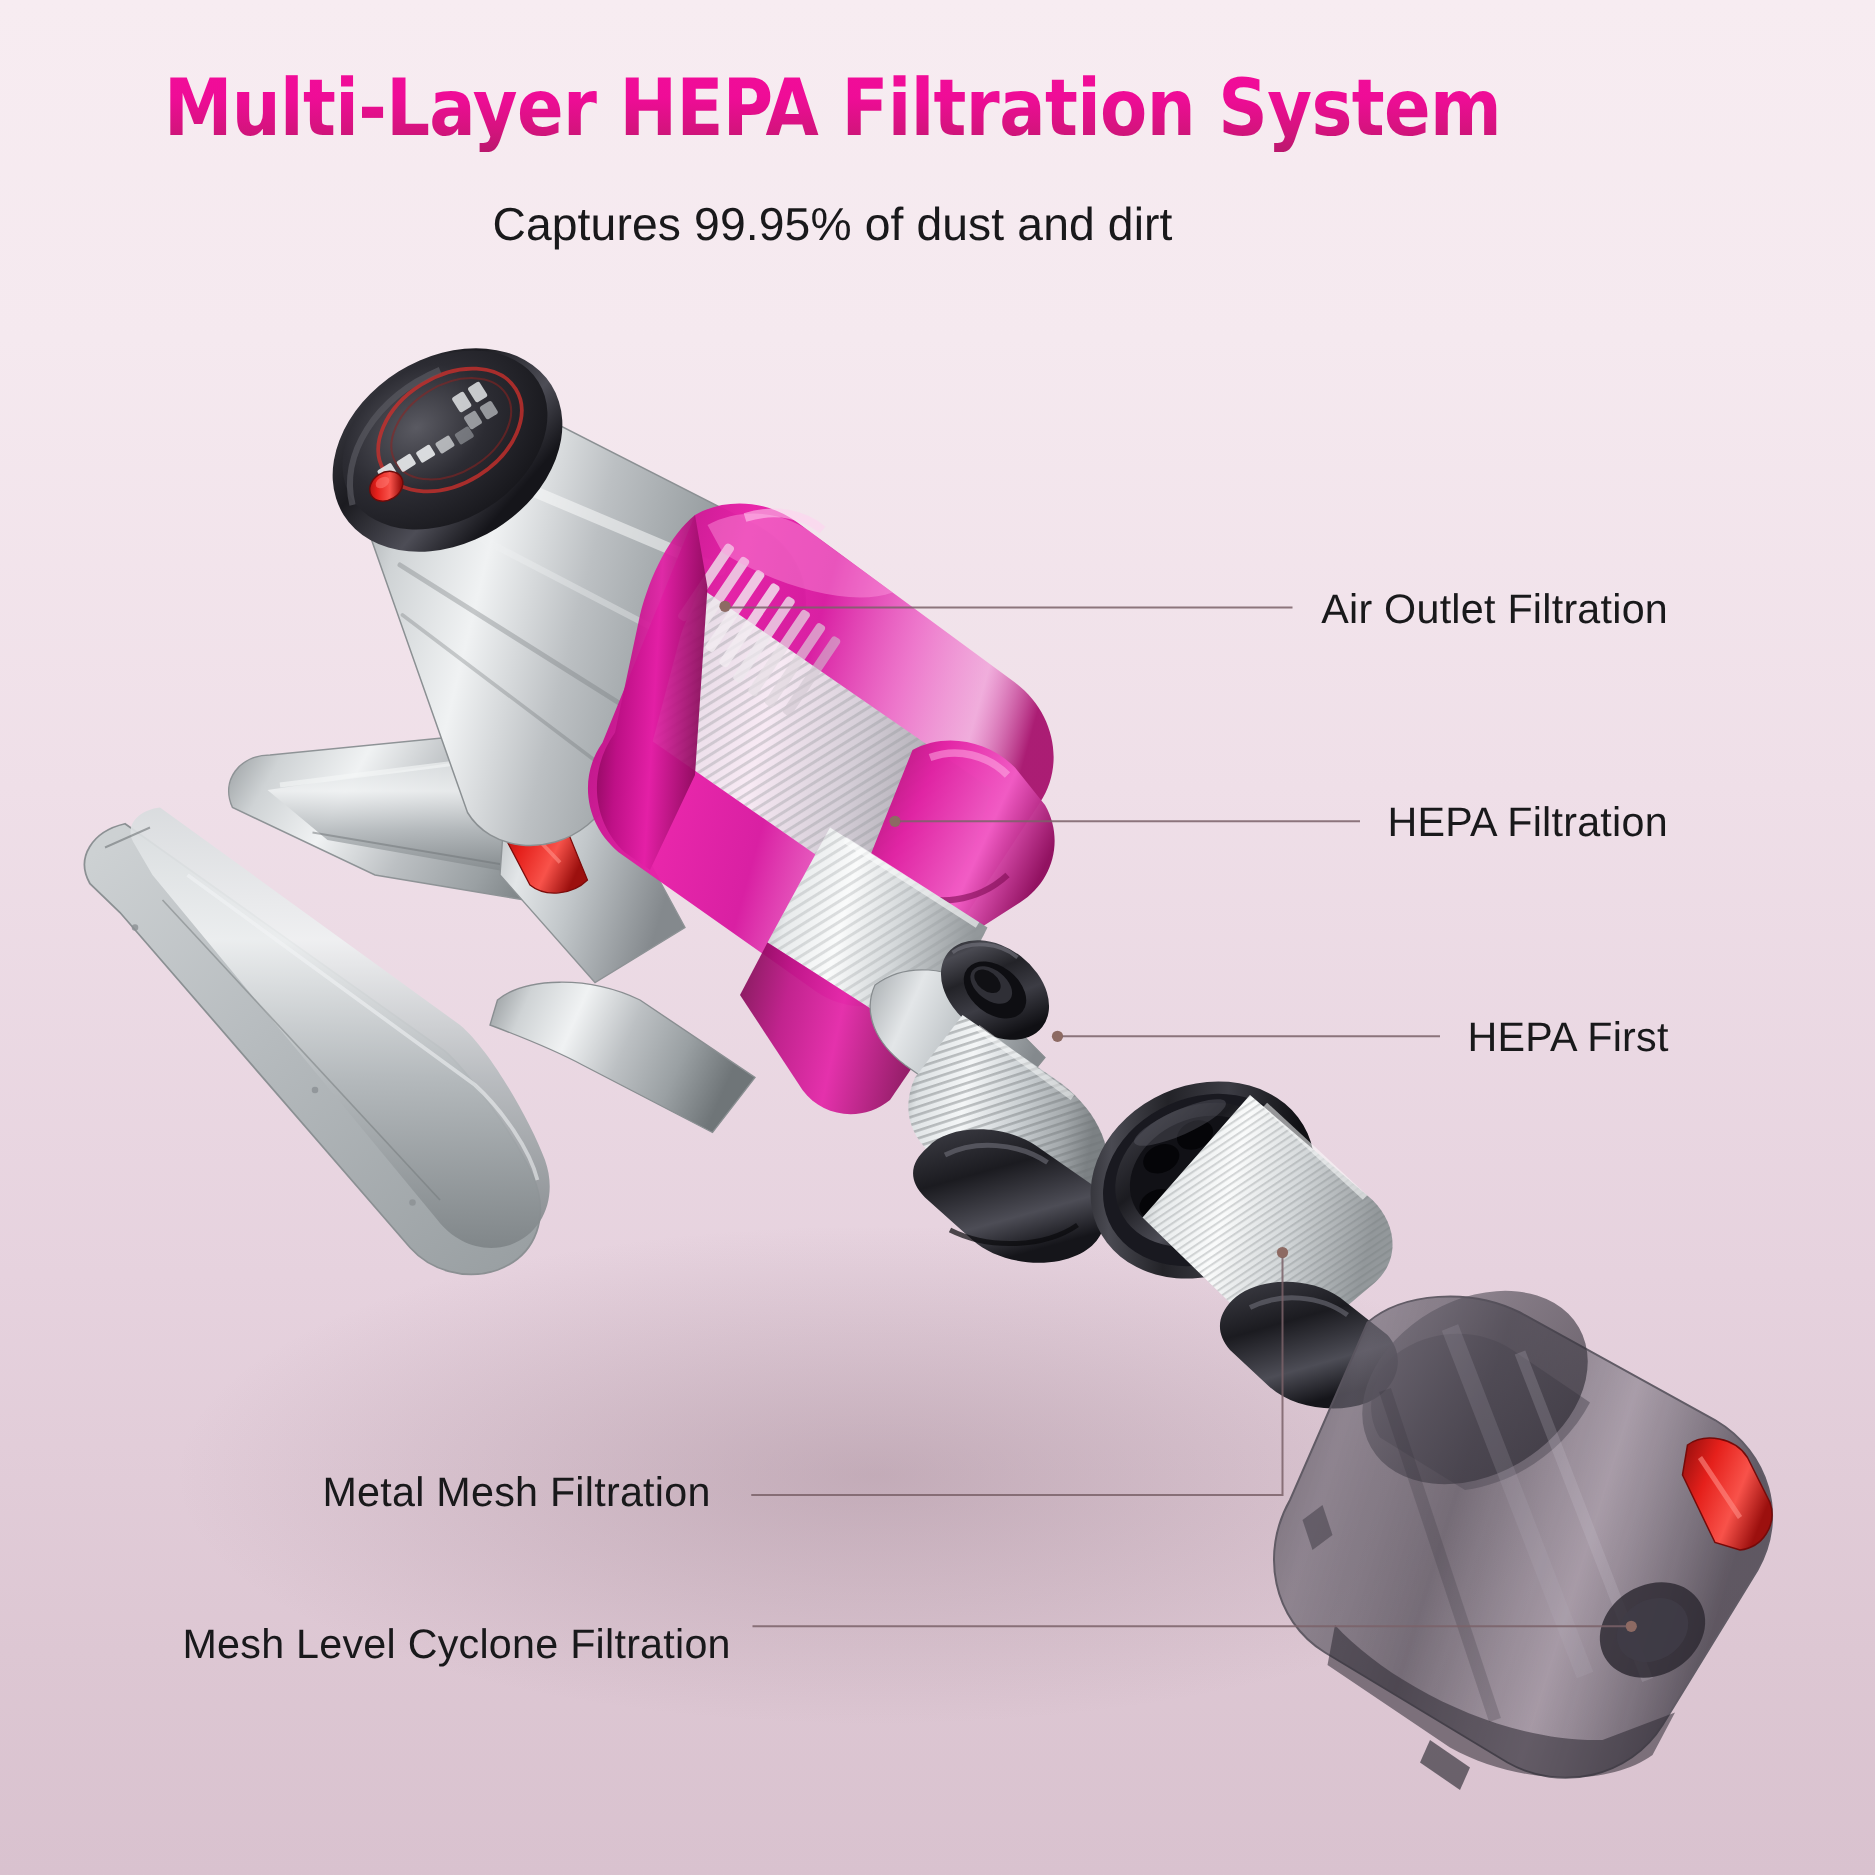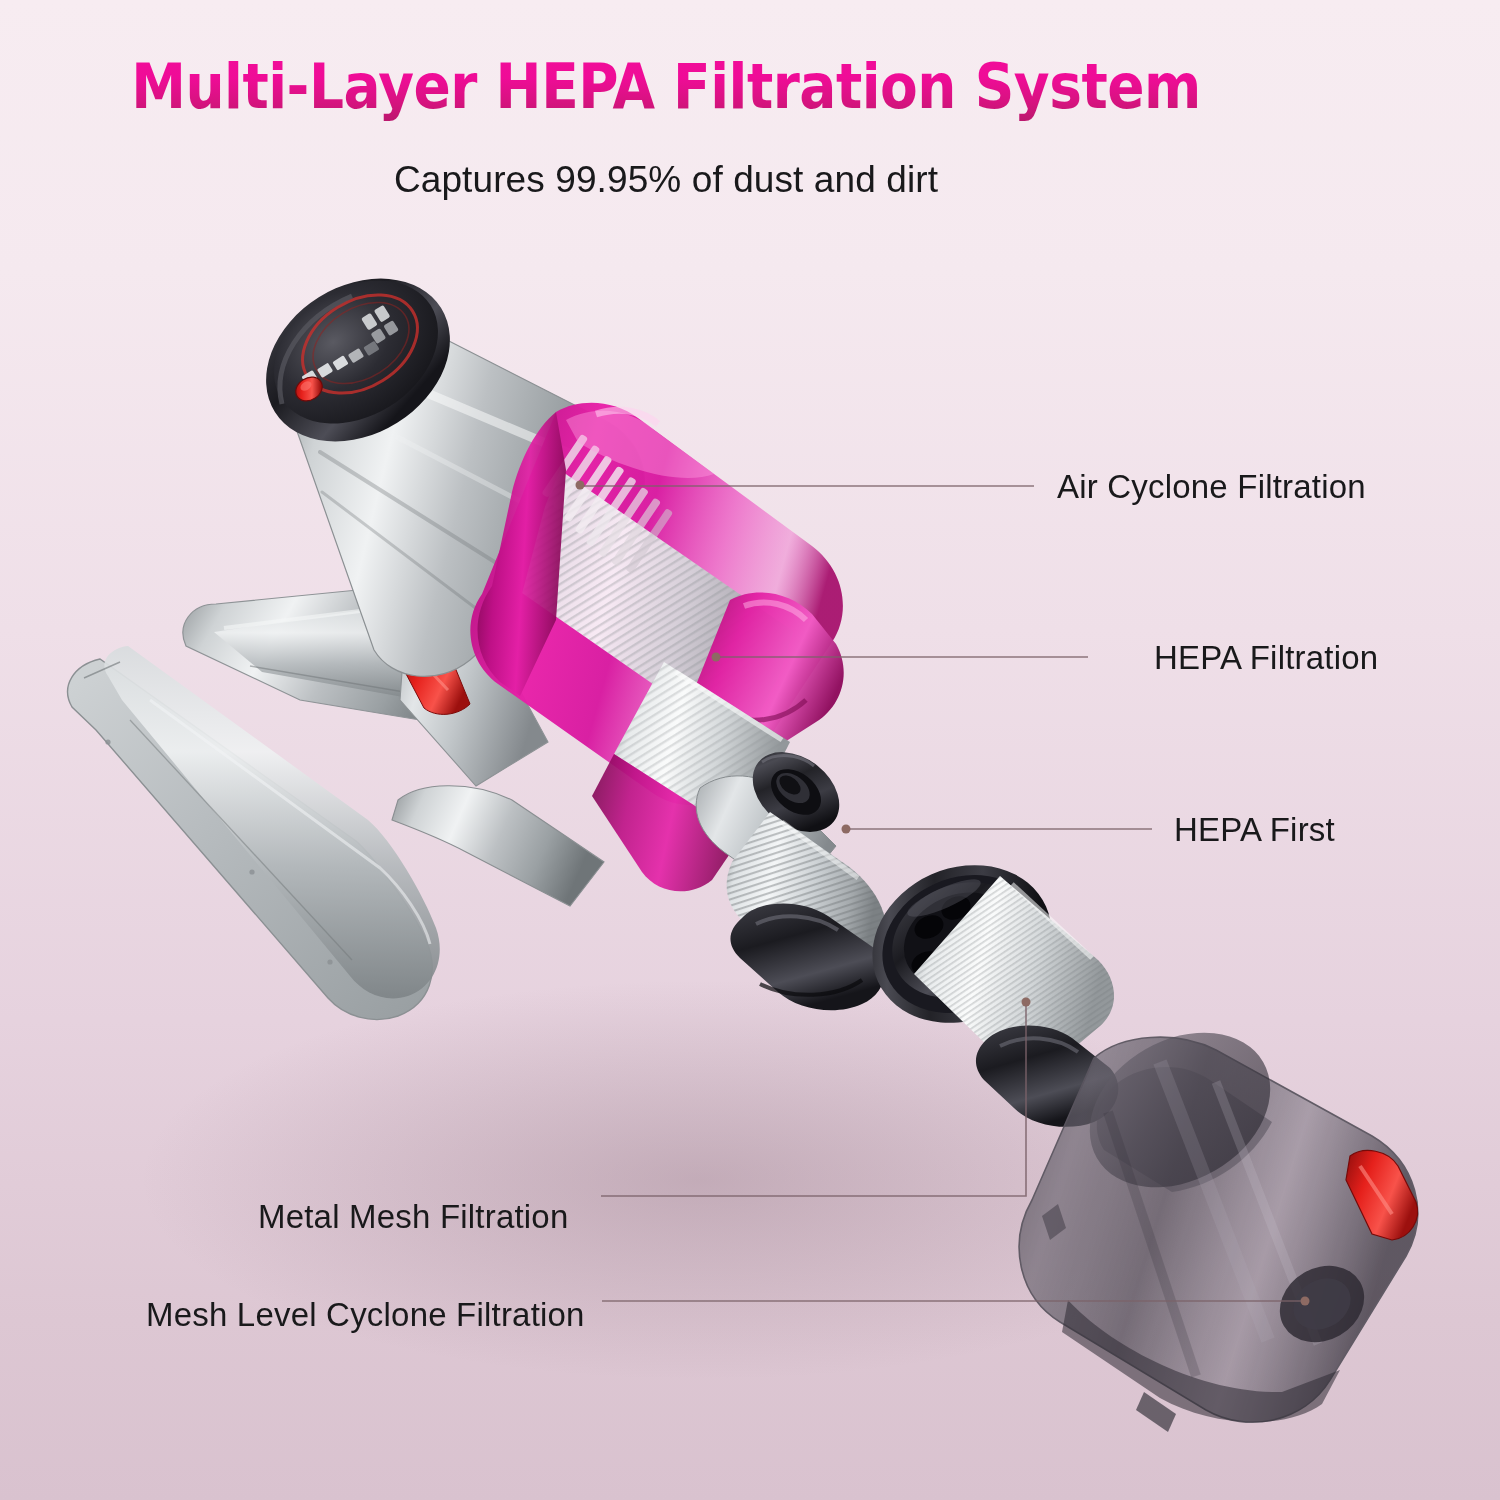--- a/index.html
+++ b/index.html
@@ -38,23 +38,23 @@
   
   .label {
     position:absolute;
     font-size:33px;
     font-weight:400;
     color:#19191b;
     white-space:nowrap;
     letter-spacing:0.2px;
   }
   .lbl-air   { left:1057px; top:468px; }
-  .lbl-hepaf { left:1154px; top:639px; }
+  .lbl-hepaf { left:1110px; top:639px; }
   .lbl-hepa  { left:1174px; top:811px; }
-  .lbl-mesh  { left:258px;  top:1175px;margin-top:23px; }
+  .lbl-mesh  { left:258px;  top:1175px; }
   .lbl-cyc   { left:146px;  top:1296px; }
 
   svg { display:block; }
   .leader { stroke:#7a6168; stroke-width:1.6; fill:none; opacity:.85; }
   .leaderdot { fill:#8d6a63; }
 </style>
 </head>
 <body>
 
 <div id="stage">
@@ -408,19 +408,19 @@
       <path class="leader" d="M850,829 L1152,829"></path>
 
       <circle class="leaderdot" cx="1026" cy="1002" r="4.5"></circle>
       <path class="leader" d="M601,1196 L1026,1196 L1026,1006"></path>
 
       <circle class="leaderdot" cx="1305" cy="1301" r="4.5"></circle>
       <path class="leader" d="M602,1301 L1301,1301"></path>
     </g>
   </svg>
 
-  <div class="label lbl-air">Air Cyclone Filtration</div>
+  <div class="label lbl-air">Air Outlet Filtration</div>
   <div class="label lbl-hepaf">HEPA Filtration</div>
   <div class="label lbl-hepa">HEPA First</div>
   <div class="label lbl-mesh">Metal Mesh Filtration</div>
   <div class="label lbl-cyc">Mesh Level Cyclone Filtration</div>
 
 </div>
 
 </body></html>

